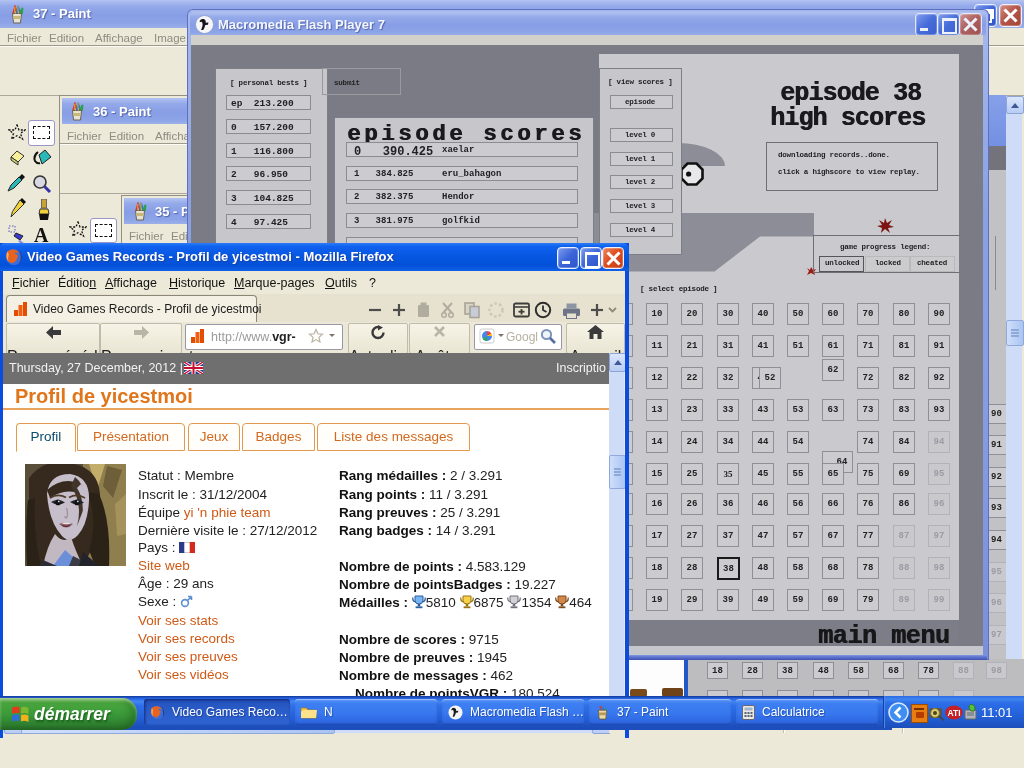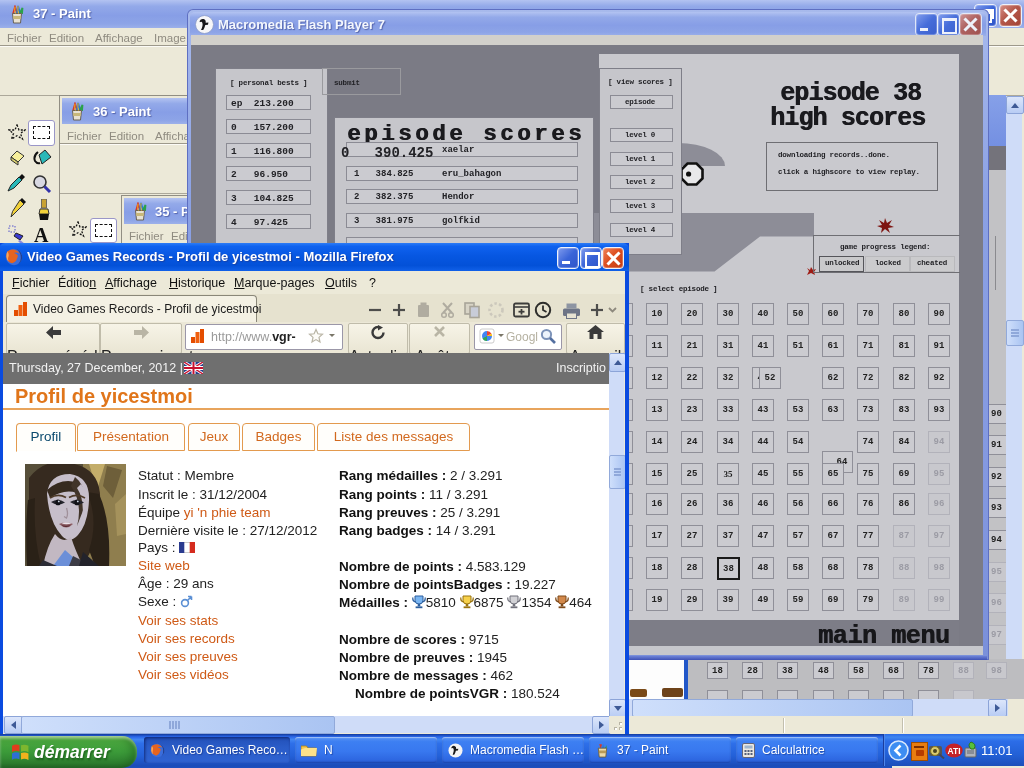--- a/index.html
+++ b/index.html
@@ -300,21 +300,21 @@
     <div class="abs" style="left:131px;top:33px;width:77px;height:25px;border:1px solid #9a9a9e;"></div>
     <div class="pxs px7" style="left:143px;top:44px;">submit</div>
 
     <div class="panel" style="left:143px;top:82px;width:258px;height:128px;border-bottom:none;"></div>
     <div class="pxb" style="left:156px;top:86px;font-size:22.5px;letter-spacing:3.5px;">episode scores</div>
     <div class="prow" style="left:155px;top:107px;width:230px;height:13px;"></div>
     <div class="prow" style="left:155px;top:131px;width:230px;height:13px;"></div>
     <div class="prow" style="left:155px;top:154px;width:230px;height:13px;"></div>
     <div class="prow" style="left:155px;top:178px;width:230px;height:13px;"></div>
     <div class="prow" style="left:155px;top:202px;width:230px;height:13px;"></div>
-    <div class="pxs" style="left:150px;top:110px;font-size:14px;">0   390.425</div>
+    <div class="pxs" style="left:163px;top:110px;font-size:12px;">0   390.425</div>
       <div class="pxs" style="left:251px;top:110px;font-size:9px;">xaelar</div>
     <div class="pxs" style="left:163px;top:134px;font-size:9px;">1   384.825</div>
       <div class="pxs" style="left:251px;top:134px;font-size:9px;">eru_bahagon</div>
     <div class="pxs" style="left:163px;top:157px;font-size:9px;">2   382.375</div>
       <div class="pxs" style="left:251px;top:157px;font-size:9px;">Hendor</div>
     <div class="pxs" style="left:163px;top:181px;font-size:9px;">3   381.975</div>
       <div class="pxs" style="left:251px;top:181px;font-size:9px;">golfkid</div>
 
     <div class="panel" style="left:408px;top:33px;width:81px;height:185px;"></div>
     <div class="pxs px7" style="left:417px;top:43px;">[ view scores ]</div>
@@ -405,21 +405,21 @@
       <div class="gcell" style="left:568px;top:332px;">52</div>
       <div class="gcell" style="left:596px;top:364px;">53</div>
       <div class="gcell" style="left:596px;top:396px;">54</div>
       <div class="gcell" style="left:596px;top:428px;">55</div>
       <div class="gcell" style="left:596px;top:458px;">56</div>
       <div class="gcell" style="left:596px;top:490px;">57</div>
       <div class="gcell" style="left:596px;top:522px;">58</div>
       <div class="gcell" style="left:596px;top:554px;">59</div>
       <div class="gcell" style="left:631px;top:268px;">60</div>
       <div class="gcell" style="left:631px;top:300px;">61</div>
-      <div class="gcell" style="left:631px;top:332px;">62</div>
+      <div class="gcell" style="left:631px;top:324px;">62</div>
       <div class="gcell" style="left:631px;top:364px;">63</div>
       <div class="gcell" style="left:631px;top:416px;padding-left:9px;">64</div>
       <div class="gcell" style="left:631px;top:428px;">65</div>
       <div class="gcell" style="left:631px;top:458px;">66</div>
       <div class="gcell" style="left:631px;top:490px;">67</div>
       <div class="gcell" style="left:631px;top:522px;">68</div>
       <div class="gcell" style="left:631px;top:554px;">69</div>
       <div class="gcell" style="left:666px;top:268px;">70</div>
       <div class="gcell" style="left:666px;top:300px;">71</div>
       <div class="gcell" style="left:666px;top:332px;">72</div>
@@ -728,21 +728,21 @@
           </g>
       <g fill="#fff">
             <rect x="11" y="12" width="2" height="2"></rect>
             <rect x="6" y="12" width="2" height="2"></rect>
             <rect x="11" y="7" width="2" height="2"></rect>
           </g>
         </svg></div>
   </div>
 </div>
 
-<div id="taskbar" class="abs" style="left:0;top:734px;width:892px;height:34px;
+<div id="taskbar" class="abs" style="left:0;top:696px;width:892px;height:34px;
      background:linear-gradient(180deg,#123a9a 0%,#2a66e8 8%,#4186f2 16%,#2e6fe9 28%,#2360d8 65%,#1c4cb8 94%,#1e50c0 100%);">
 
   <div class="abs" style="left:0;top:2px;width:137px;height:32px;border-radius:0 15px 15px 0;
        background:linear-gradient(180deg,#7ec25e 0%,#4aa73e 15%,#3b9a39 50%,#2e7f2f 85%,#256c28 100%);
        box-shadow:inset 0 2px 3px rgba(255,255,255,.4), inset -6px 0 8px rgba(0,40,0,.25);"></div>
   <svg class="abs" style="left:12px;top:9px;" width="17" height="18" viewBox="0 0 16 17">
     <path d="M0 2.5 Q3.5 0.5 7 2 L7 8 Q3.5 6.5 0 8.5 Z" fill="#e03d1c"></path>
     <path d="M8.5 2.2 Q12 0.8 15.5 2.7 L15.5 8.7 Q12 6.8 8.5 8.2 Z" fill="#7db72f"></path>
     <path d="M0 9.8 Q3.5 7.8 7 9.3 L7 15.3 Q3.5 13.8 0 15.8 Z" fill="#2d6fd6"></path>
     <path d="M8.5 9.5 Q12 8.1 15.5 10 L15.5 16 Q12 14.1 8.5 15.5 Z" fill="#f2b21d"></path>

